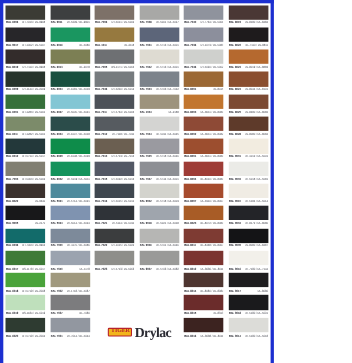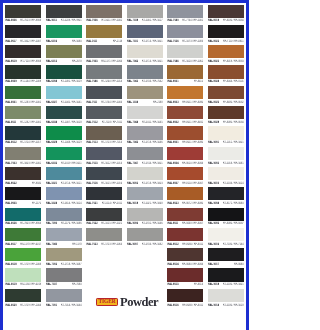--- a/index.html
+++ b/index.html
@@ -764,17 +764,17 @@
           <span class="swatch-ref">RT-5180 / RF-5018</span>
         </div>
       </div>
     </div>
 
   <div id="brand-logo">
     <div id="brand-lockup-top">
       <span id="brand-tiger-badge">
         <span id="brand-tiger-text">TIGER</span>
       </span>
-      <span id="brand-drylac-text">Powder</span>
+      <span id="brand-drylac-text">Drylac</span>
     </div>
   </div>
 
 </div>
 
 </body></html>

